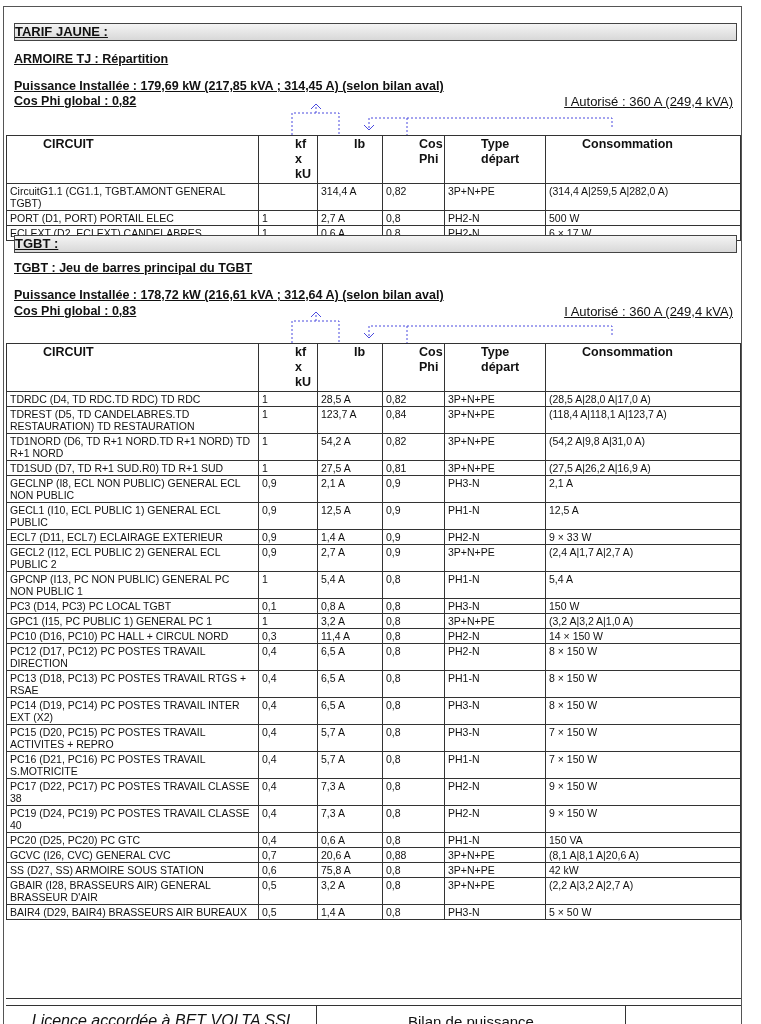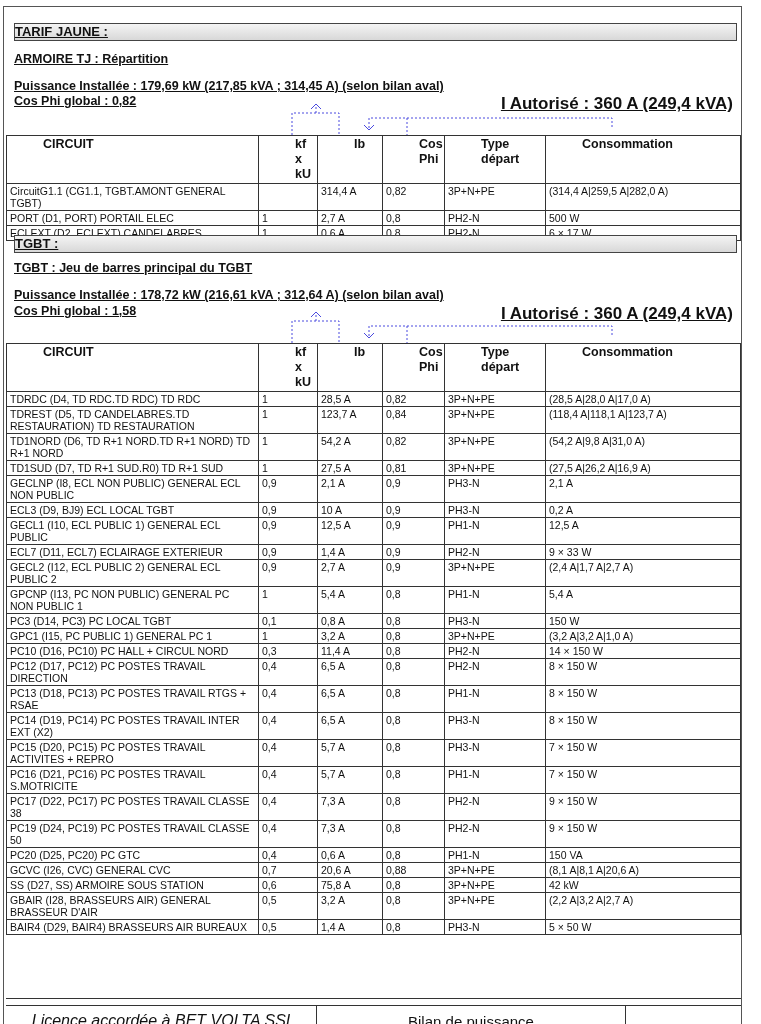--- a/index.html
+++ b/index.html
@@ -2,21 +2,21 @@
 <html><head>
 <meta charset="utf-8">
 <style>
   html, body { margin: 0; padding: 0; background: #ffffff; }
   body { width: 761px; height: 1024px; overflow: hidden; position: relative; font-family: "Liberation Sans", sans-serif; color: #111; }
   .page { position: absolute; left: 3px; top: 6px; width: 739px; height: 1030px; border: 1px solid #555; border-bottom: none; box-sizing: border-box; }
   .section-bar { position: absolute; left: 10px; width: 723px; height: 18px; border: 1px solid #444; box-sizing: border-box;
     background: linear-gradient(#f4f4f4, #d8d8d8); font-weight: bold; font-size: 13px; line-height: 16px; padding-left: 0; }
   .section-bar span { text-decoration: underline; }
   .sub { position: absolute; left: 10px; font-weight: bold; font-size: 12.5px; text-decoration: underline; white-space: nowrap; }
-  .right { position: absolute; right: 8px; font-weight: bold; font-size: 17px; text-decoration: underline; white-space: nowrap; }
+  .right { position: absolute; right: 8px; font-weight: normal; font-size: 13px; text-decoration: underline; white-space: nowrap; }
   .arrows { position: absolute; left: 0; width: 739px; height: 32px; }
   table { position: absolute; left: 2px; width: 735px; border-collapse: collapse; table-layout: fixed; }
   th, td { border: 1px solid #333; padding: 1px 3px; vertical-align: top; text-align: left; }
   th { font-size: 12.5px; font-weight: bold; height: 15px; line-height: 15px; padding-left: 36px; }
   td { font-size: 10.5px; line-height: 12px; }
   col.c1 { width: 252px; } col.c2 { width: 59px; } col.c3 { width: 65px; } col.c4 { width: 62px; } col.c5 { width: 101px; } col.c6 { width: auto; }
   .footer { position: absolute; left: 2px; top: 998px; width: 735px; height: 30px; border-top: 1px solid #333; }
   .footer .lic { position: absolute; left: 0; top: 0; width: 310px; text-align: center; font-size: 16px; font-style: italic; padding-top: 6px; }
   .footer .title { position: absolute; left: 310px; top: 0; width: 310px; height: 30px; border-left: 1px solid #333; border-right: 1px solid #333; text-align: center; font-size: 15px; padding-top: 7px; box-sizing: border-box; }
   .footer .spacer-top { position: absolute; left: 0; top: -8px; width: 735px; height: 8px; border-top: 1px solid #333; }
@@ -92,21 +92,21 @@
           <td>6 × 17 W</td>
         </tr>
       </tbody>
   </table>
 
   <div class="section-bar" style="top:228px;">
     <span>TGBT :</span>
   </div>
   <div class="sub" style="top:254px;">TGBT : Jeu de barres principal du TGBT</div>
   <div class="sub" style="top:281px;">Puissance Installée : 178,72 kW (216,61 kVA ; 312,64 A) (selon bilan aval)</div>
-  <div class="sub" style="top:297px;">Cos Phi global : 1,58</div>
+  <div class="sub" style="top:297px;">Cos Phi global : 0,83</div>
   <div class="right" style="top:297px;">I Autorisé : 360 A (249,4 kVA)</div>
 
   <svg class="arrows" style="top:304px;" viewBox="0 0 739 32">
     <g fill="none" stroke="#4a4adf" stroke-width="1" stroke-dasharray="2,2">
       <polyline points="288,32 288,10 335,10 335,32"></polyline>
       <line x1="312" y1="10" x2="312" y2="1"></line>
       <polyline points="365,25 365,15 608,15 608,25"></polyline>
       <line x1="403" y1="15" x2="403" y2="32"></line>
     </g>
     <g fill="none" stroke="#4a4adf" stroke-width="1">
@@ -169,28 +169,20 @@
         </tr>
         <tr>
           <td>GECLNP (I8, ECL NON PUBLIC) GENERAL ECL NON PUBLIC</td>
           <td>0,9</td>
           <td>2,1 A</td>
           <td>0,9</td>
           <td>PH3-N</td>
           <td>2,1 A</td>
         </tr>
         <tr>
-          <td>ECL3 (D9, BJ9) ECL LOCAL TGBT</td>
-          <td>0,9</td>
-          <td>10 A</td>
-          <td>0,9</td>
-          <td>PH3-N</td>
-          <td>0,2 A</td>
-        </tr>
-        <tr>
           <td>GECL1 (I10, ECL PUBLIC 1) GENERAL ECL PUBLIC</td>
           <td>0,9</td>
           <td>12,5 A</td>
           <td>0,9</td>
           <td>PH1-N</td>
           <td>12,5 A</td>
         </tr>
         <tr>
           <td>ECL7 (D11, ECL7) ECLAIRAGE EXTERIEUR</td>
           <td>0,9</td>
@@ -281,21 +273,21 @@
         </tr>
         <tr>
           <td>PC17 (D22, PC17) PC POSTES TRAVAIL CLASSE 38</td>
           <td>0,4</td>
           <td>7,3 A</td>
           <td>0,8</td>
           <td>PH2-N</td>
           <td>9 × 150 W</td>
         </tr>
         <tr>
-          <td>PC19 (D24, PC19) PC POSTES TRAVAIL CLASSE 50</td>
+          <td>PC19 (D24, PC19) PC POSTES TRAVAIL CLASSE 40</td>
           <td>0,4</td>
           <td>7,3 A</td>
           <td>0,8</td>
           <td>PH2-N</td>
           <td>9 × 150 W</td>
         </tr>
         <tr>
           <td>PC20 (D25, PC20) PC GTC</td>
           <td>0,4</td>
           <td>0,6 A</td>

